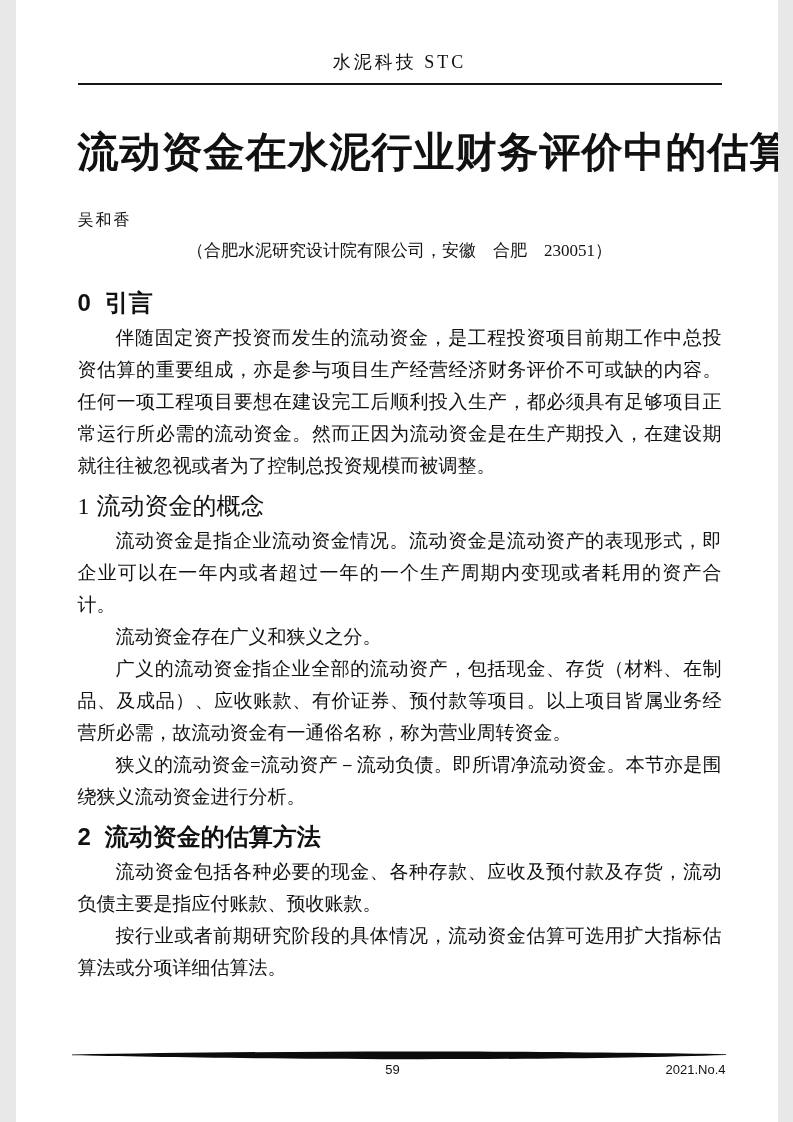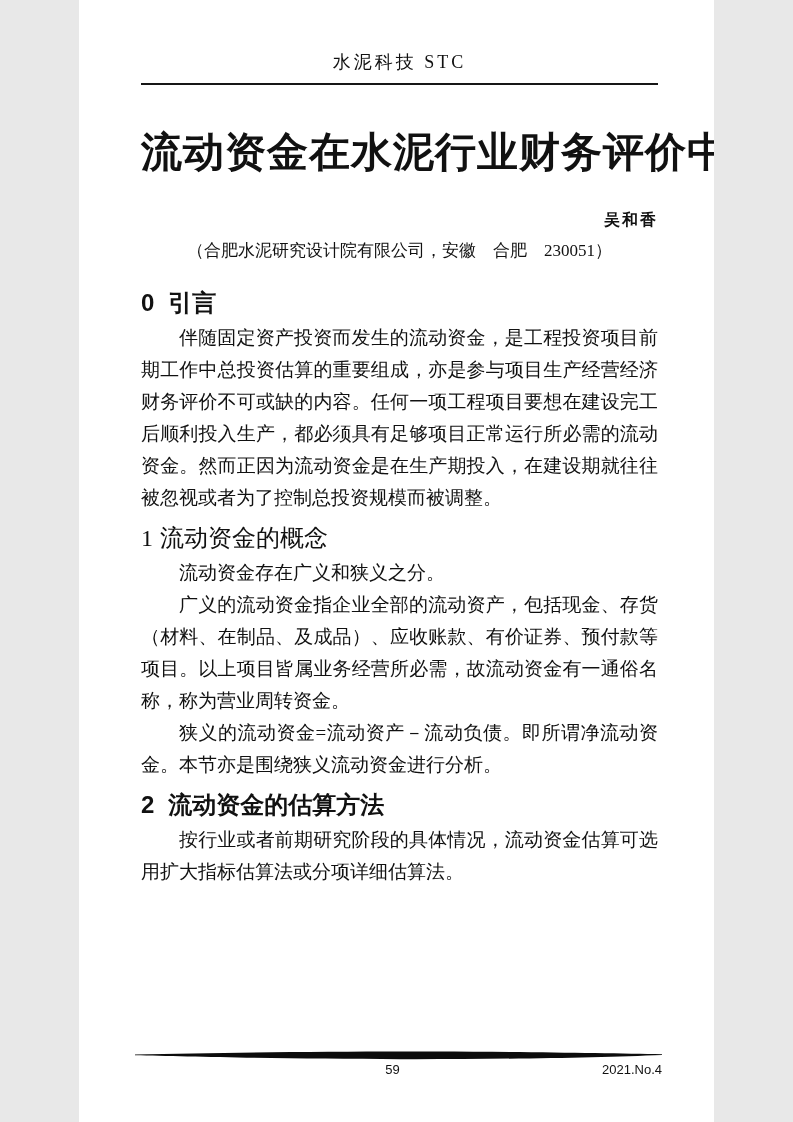--- a/index.html
+++ b/index.html
@@ -1,19 +1,19 @@
 <!DOCTYPE html>
 <html><head>
 <meta charset="utf-8">
 <style>
   * { margin: 0; padding: 0; box-sizing: border-box; }
   html, body { background: #e8e8e8; }
   .page {
     position: relative;
-    width: 635px;
+    width: 762px;
     height: 1122px;
     margin: 0 auto;
     background: #ffffff;
     color: #111111;
     font-family: "Liberation Serif", serif;
     overflow: hidden;
   }
   .content {
     position: absolute;
     left: 62px;
@@ -36,24 +36,23 @@
     margin-top: 40px;
     text-align: left;
     font-family: "Liberation Sans", sans-serif;
     font-weight: 700;
     font-size: 41px;
     letter-spacing: 1px;
     white-space: nowrap;
   }
   .author {
     margin-top: 30px;
-    text-align: right;
+    text-align: left;
     font-size: 16px;
     letter-spacing: 2px;
-    font-weight: bold;
   }
   .affiliation {
     margin-top: 8px;
     text-align: center;
     font-size: 17px;
   }
   .section-heading {
     font-size: 24px;
     line-height: 38px;
     margin-top: 5px;
@@ -118,27 +117,29 @@
     <div class="affiliation">（合肥水泥研究设计院有限公司，安徽　合肥　230051）</div>
 
     <h2 class="section-heading h-bold first-section">
       <span class="sec-num">0</span><span>引言</span>
     </h2>
     <p class="body-par">伴随固定资产投资而发生的流动资金，是工程投资项目前期工作中总投资估算的重要组成，亦是参与项目生产经营经济财务评价不可或缺的内容。任何一项工程项目要想在建设完工后顺利投入生产，都必须具有足够项目正常运行所必需的流动资金。然而正因为流动资金是在生产期投入，在建设期就往往被忽视或者为了控制总投资规模而被调整。</p>
 
     <h2 class="section-heading h-regular">
       <span class="sec-num">1</span><span>流动资金的概念</span>
     </h2>
+    <p class="body-par">流动资金是指企业流动资金情况。流动资金是流动资产的表现形式，即企业可以在一年内或者超过一年的一个生产周期内变现或者耗用的资产合计。</p>
     <p class="body-par">流动资金存在广义和狭义之分。</p>
     <p class="body-par">广义的流动资金指企业全部的流动资产，包括现金、存货（材料、在制品、及成品）、应收账款、有价证券、预付款等项目。以上项目皆属业务经营所必需，故流动资金有一通俗名称，称为营业周转资金。</p>
     <p class="body-par">狭义的流动资金=流动资产－流动负债。即所谓净流动资金。本节亦是围绕狭义流动资金进行分析。</p>
 
     <h2 class="section-heading h-bold">
       <span class="sec-num">2</span><span>流动资金的估算方法</span>
     </h2>
+    <p class="body-par">流动资金包括各种必要的现金、各种存款、应收及预付款及存货，流动负债主要是指应付账款、预收账款。</p>
     <p class="body-par">按行业或者前期研究阶段的具体情况，流动资金估算可选用扩大指标估算法或分项详细估算法。</p>
 
   </div>
 
   <div class="footer">
     <svg class="footer-bar" viewBox="0 0 685 13" preserveAspectRatio="none" aria-hidden="true">
       <path d="M0,5.6 C110,3.6 250,2.2 390,2.5 C510,2.8 620,4.2 685,5.2
                L685,5.9 C600,8.6 470,10.4 345,10.2 C210,10.0 70,7.8 0,6.3 Z" fill="#0c0c0c"></path>
     </svg>
     <div class="footer-line">

